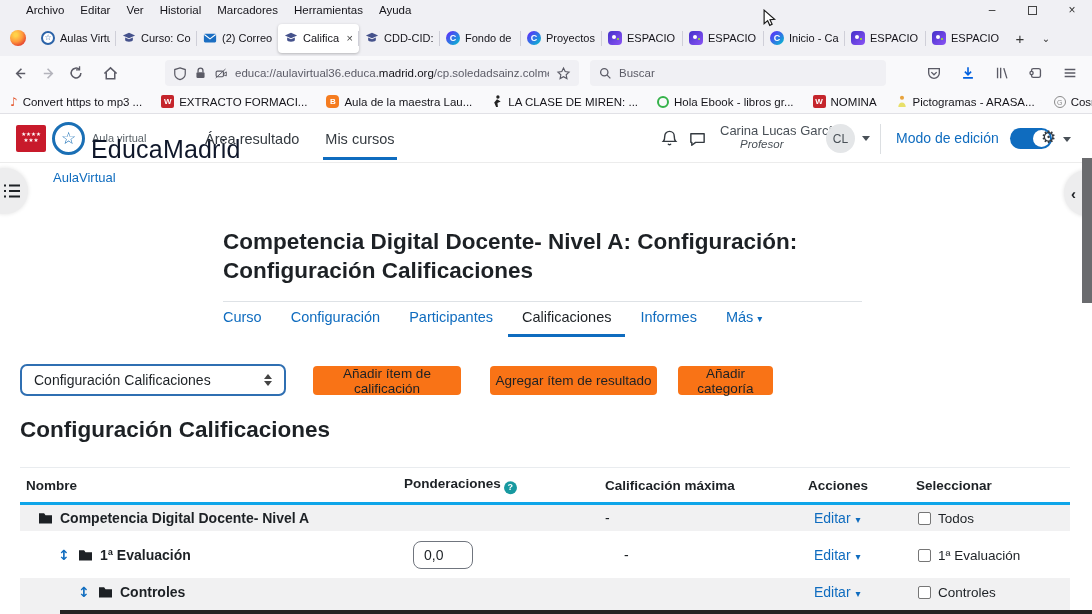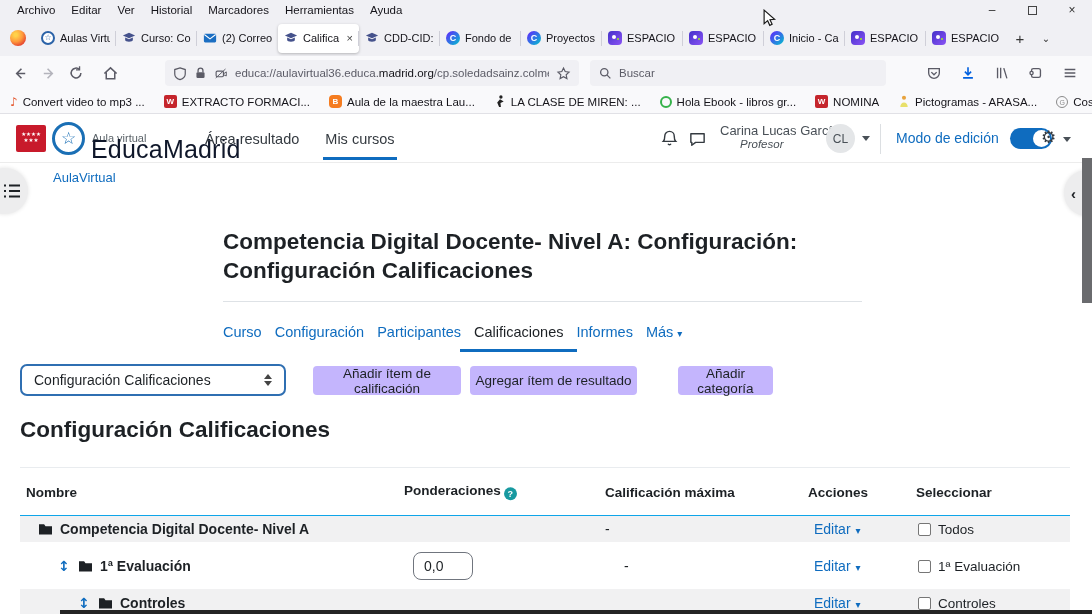--- a/index.html
+++ b/index.html
@@ -2,21 +2,21 @@
 <html><head>
 <meta charset="utf-8">
 <style>
   * { margin:0; padding:0; box-sizing:border-box; }
   html,body { width:1092px; height:614px; }
   body { position:relative; overflow:hidden; background:#fff; font-family:"Liberation Sans", sans-serif; color:#1d2125; }
   .abs { position:absolute; }
   .glyph { font-family:"DejaVu Sans", sans-serif; }
 
   
-  .menubar { top:0; left:0; right:0; height:20px; background:#f0f0f4; display:flex; align-items:center; padding-left:9px; font-size:11.5px; color:#15141a; }
+  .menubar { top:0; left:0; right:0; height:20px; background:#f0f0f4; display:flex; align-items:center; padding-left:18px; font-size:11.5px; color:#15141a; }
   .menubar .mi { padding:2px 8px; cursor:default; }
   .winctrl { top:0; right:0; height:20px; display:flex; align-items:center; gap:0; }
   .winctrl .wc { width:40px; height:20px; display:flex; align-items:center; justify-content:center; font-size:12px; color:#333; }
   .wc-max i { display:block; width:9px; height:9px; border:1px solid #444; }
 
   .tabbar { top:20px; left:0; right:0; height:36px; background:#f0f0f4; display:flex; align-items:center; }
   .fxball { width:16px; height:16px; border-radius:50%; background:radial-gradient(circle at 35% 30%, #ffd24a 10%, #ff9a3c 45%, #e23b2e 80%); margin:0 9px 0 10px; flex:none; }
   .tab { width:81px; height:29px; display:flex; align-items:center; gap:5px; padding:0 6px; font-size:11px; color:#15141a; border-radius:4px; position:relative; flex:none; }
   .tab + .tab:not(.active)::before { content:""; position:absolute; left:-1px; top:7px; bottom:7px; width:1px; background:#cfcfd8; }
   .tab.active { background:#fff; box-shadow:0 1px 3px rgba(0,0,0,.25); }
@@ -59,37 +59,37 @@
   .toggle { width:42px; height:21px; border-radius:11px; background:#0f6cbf; position:relative; }
   .toggle::after { content:""; position:absolute; right:2px; top:2px; width:17px; height:17px; border-radius:50%; background:#fff; }
 
   
   .breadcrumb { left:53px; top:170px; font-size:13px; color:#0f6cbf; }
   .drawer-left { left:-18px; top:168px; width:46px; height:46px; border-radius:50%; background:#ededee; box-shadow:0 0 4px rgba(0,0,0,.12); display:flex; align-items:center; justify-content:center; padding-left:14px; }
   .drawer-right { right:-18px; top:170px; width:46px; height:46px; border-radius:50%; background:#ededee; box-shadow:0 0 4px rgba(0,0,0,.12); display:flex; align-items:center; justify-content:flex-start; padding-left:7px; font-weight:bold; color:#1d2125; font-size:15px; }
   .scrollthumb { right:0; top:158px; width:10px; height:145px; background:#6a6b6e; }
 
   .pagetitle { left:223px; top:227px; width:660px; font-size:22.5px; line-height:29px; font-weight:bold; color:#1d2125; }
-  .coursetabs { left:223px; top:301px; width:639px; border-top:1px solid #dee2e6; padding-top:22px; display:flex; gap:13px; font-size:14.5px; }
+  .coursetabs { left:223px; top:301px; width:639px; border-top:1px solid #dee2e6; padding-top:7px; display:flex; gap:29px; font-size:14.5px; }
   .ctab { color:#0f6cbf; position:relative; padding-bottom:12px; }
   .ctab.active { color:#1d2125; }
   .ctab.active::after { content:""; position:absolute; left:-14px; right:-14px; bottom:0; height:3px; background:#0f6cbf; }
   .ctab .mcaret { color:#0f6cbf; font-size:10px; margin-left:4px; }
 
   .viewselect { left:20px; top:364px; width:266px; height:32px; border:2px solid #2f6fb2; border-radius:7px; background:#fff; display:flex; align-items:center; padding:0 12px; font-size:14px; color:#1d2125; }
   .selarrows { margin-left:auto; display:flex; flex-direction:column; gap:2px; }
   .selarrows i { width:0; height:0; border-left:4px solid transparent; border-right:4px solid transparent; display:block; }
   .selarrows .up { border-bottom:5px solid #444; }
   .selarrows .dn { border-top:5px solid #444; }
-  .gbtn { top:366px; height:29px; background:#c4b5fd; border:none; border-radius:4px; font-size:13.5px; color:#1d2125; font-family:"Liberation Sans",sans-serif; display:flex; align-items:center; justify-content:center; }
+  .gbtn { top:366px; height:29px; background:#f97316; border:none; border-radius:4px; font-size:13.5px; color:#1d2125; font-family:"Liberation Sans",sans-serif; display:flex; align-items:center; justify-content:center; }
 
   .secheading { left:20px; top:417px; font-size:22.5px; font-weight:bold; color:#1d2125; }
 
   .gtable { left:20px; top:467px; width:1050px; }
-  .thead { position:relative; height:49px; border-top:1px solid #e9ecef; border-bottom:1px solid #0ea5e9; font-size:13.5px; font-weight:bold; }
+  .thead { position:relative; height:38px; border-top:1px solid #e9ecef; border-bottom:3px solid #0ea5e9; font-size:13.5px; font-weight:bold; }
   .trow { position:relative; font-size:14px; }
   .striped { background:#f1f1f2; }
   .cell { position:absolute; top:50%; transform:translateY(-50%); white-space:nowrap; }
   .bname { font-weight:bold; }
   .editlink { color:#0f6cbf; }
   .editlink .ecaret { font-size:10px; margin-left:5px; }
   .cbox { width:13px; height:13px; border:1px solid #767676; border-radius:2px; background:#fff; display:inline-block; vertical-align:-2px; }
   .cblabel { font-size:13.5px; margin-left:7px; }
   .helpq { display:inline-flex; width:13px; height:13px; border-radius:50%; background:#1799a0; color:#fff; font-size:9px; font-weight:bold; align-items:center; justify-content:center; margin-left:3px; vertical-align:-2px; }
   .movearrow { color:#0f6cbf; font-size:14px; font-weight:bold; }
@@ -276,21 +276,21 @@
   <span class="tbtn">
       <svg width="16" height="16" viewBox="0 0 18 18" stroke="#5b5b66" stroke-width="1.7">
         <path d="M3 5h12M3 9h12M3 13h12"></path>
       </svg>
     </span>
 </div>
 
 <div class="abs bmbar">
   <span class="bm">
       <span class="glyph" style="color:#e4572e;font-size:12px">♪</span>
-      <span>Convert video to mp3 ...</span>
+      <span>Convert https to mp3 ...</span>
     </span>
   <span class="bm">
       <span class="bm-sq" style="background:#c5252c">W</span>
       <span>EXTRACTO FORMACI...</span>
     </span>
   <span class="bm">
       <span class="bm-sq" style="background:#f57c20;border-radius:4px">B</span>
       <span>Aula de la maestra Lau...</span>
     </span>
   <span class="bm">
@@ -382,21 +382,21 @@
 </div>
 
 <div class="abs viewselect">
   <span>Configuración Calificaciones</span>
   <span class="selarrows">
       <i class="up"></i>
       <i class="dn"></i>
     </span>
 </div>
 <button class="abs gbtn" style="left:313px;width:148px">Añadir ítem de calificación</button>
-<button class="abs gbtn" style="left:470px;width:167px">Agregar ítem de resultado</button>
+<button class="abs gbtn" style="left:490px;width:167px">Agregar ítem de resultado</button>
 <button class="abs gbtn" style="left:678px;width:95px">Añadir categoría</button>
 
 <h2 class="abs secheading">Configuración Calificaciones</h2>
 
 <div class="abs gtable">
   <div class="thead">
     <span class="cell" style="left:6px">Nombre</span>
     <span class="cell" style="left:384px"><span>Ponderaciones</span><span class="helpq">?</span></span>
     <span class="cell" style="left:585px">Calificación máxima</span>
     <span class="cell" style="left:788px">Acciones</span>

